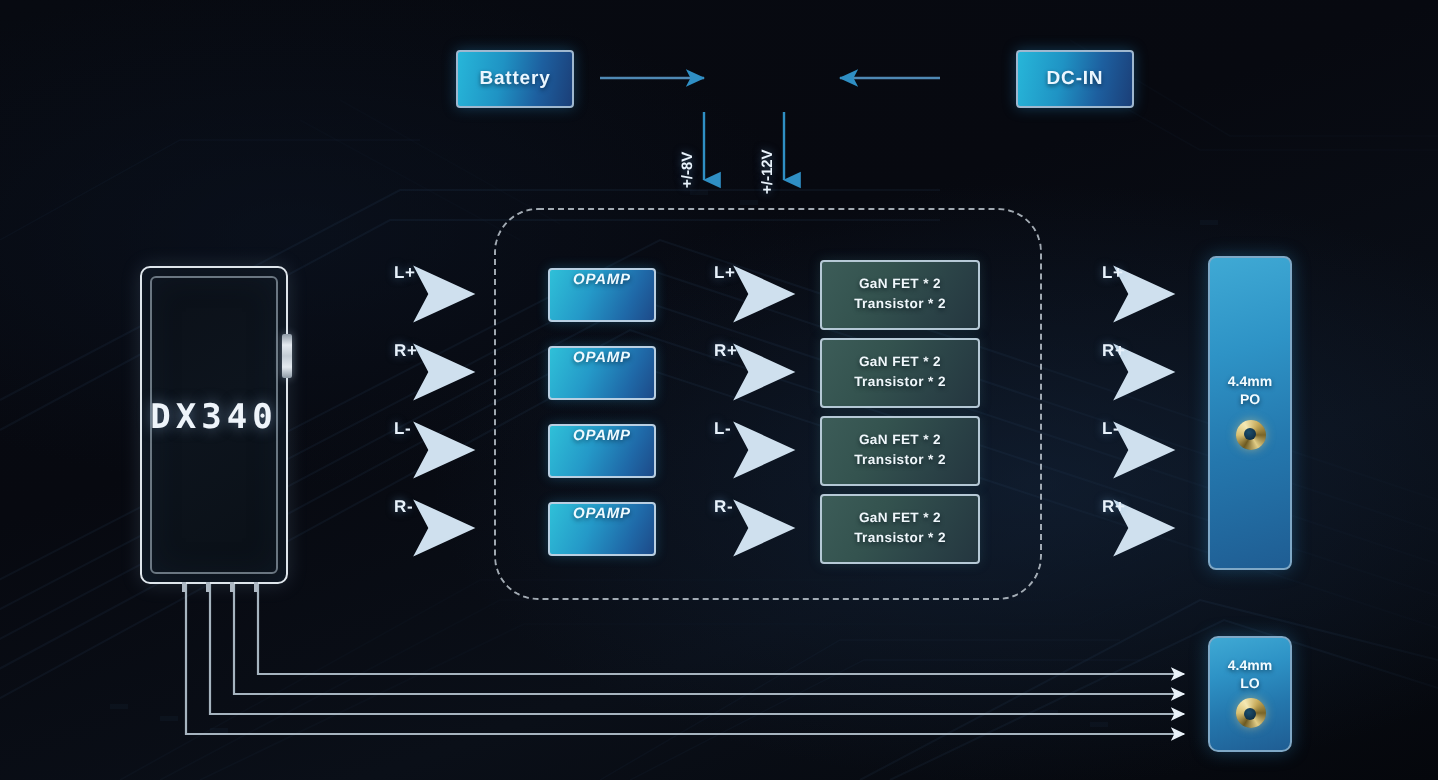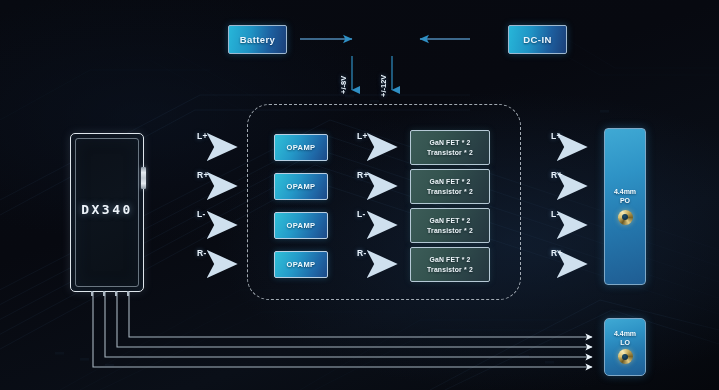--- a/index.html
+++ b/index.html
@@ -53,31 +53,31 @@
     border-radius: 2px;
     background: linear-gradient(100deg, #27b6d9 0%, #1f93c4 38%, #1d5f9f 70%, #1b3f78 100%);
     box-shadow: 0 0 7px rgba(40,150,210,0.35);
     text-shadow: 0 1px 2px rgba(0,20,40,0.6);
   }
 
   
   .opamp {
     position: absolute;
     display: flex;
-    align-items: center;
     justify-content: center;
     font-size: 7.5px;
     font-weight: bold;
     letter-spacing: 0.4px;
     color: #eefaff;
     border: 1px solid #b9cfe2;
     border-radius: 2px;
     background: linear-gradient(115deg, #2fc0d8 0%, #2499c8 40%, #1f69a8 75%, #1d4a88 100%);
     box-shadow: 0 0 6px rgba(45,160,215,0.3);
     text-shadow: 0 1px 2px rgba(0,20,40,0.55);
+    font-style: italic;
   }
 
   
   .fet {
     position: absolute;
     display: flex;
     flex-direction: column;
     align-items: center;
     justify-content: center;
     gap: 3px;
@@ -115,21 +115,21 @@
     border: 1px solid rgba(200,215,228,0.5);
     border-radius: 3px;
   }
   .device-name {
     position: absolute;
     left: 0; right: 0;
     top: 48%;
     transform: translateY(-50%);
     text-align: center;
     font-family: "DejaVu Sans Mono", monospace;
-    font-size: 13px;
+    font-size: 17px;
     font-weight: bold;
     letter-spacing: 2.5px;
     color: #eef4fa;
     text-shadow: 0 0 7px rgba(160,200,240,0.5);
   }
   .device-wheel {
     position: absolute;
     right: -3px;
     top: 33px;
     width: 5px;

